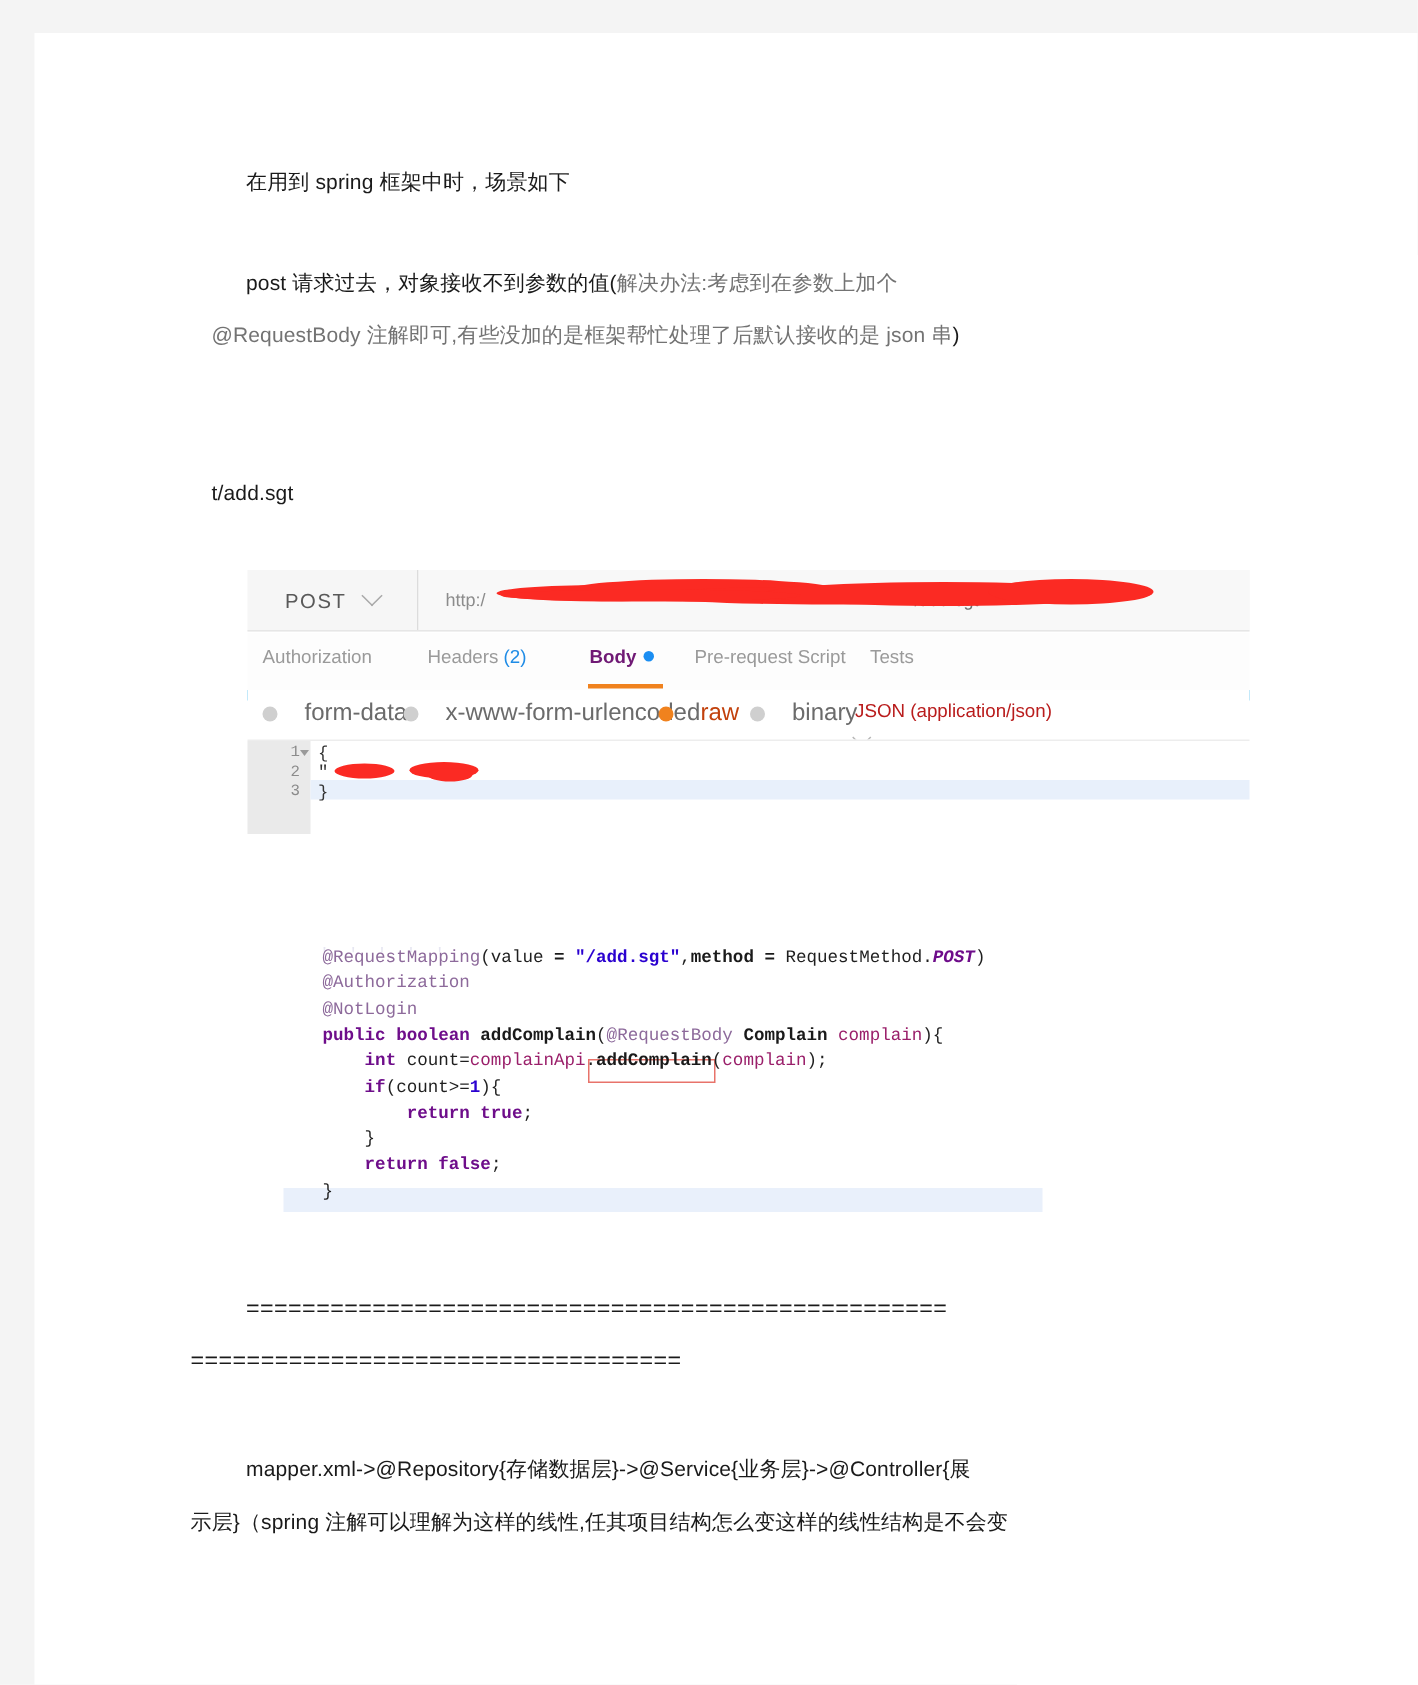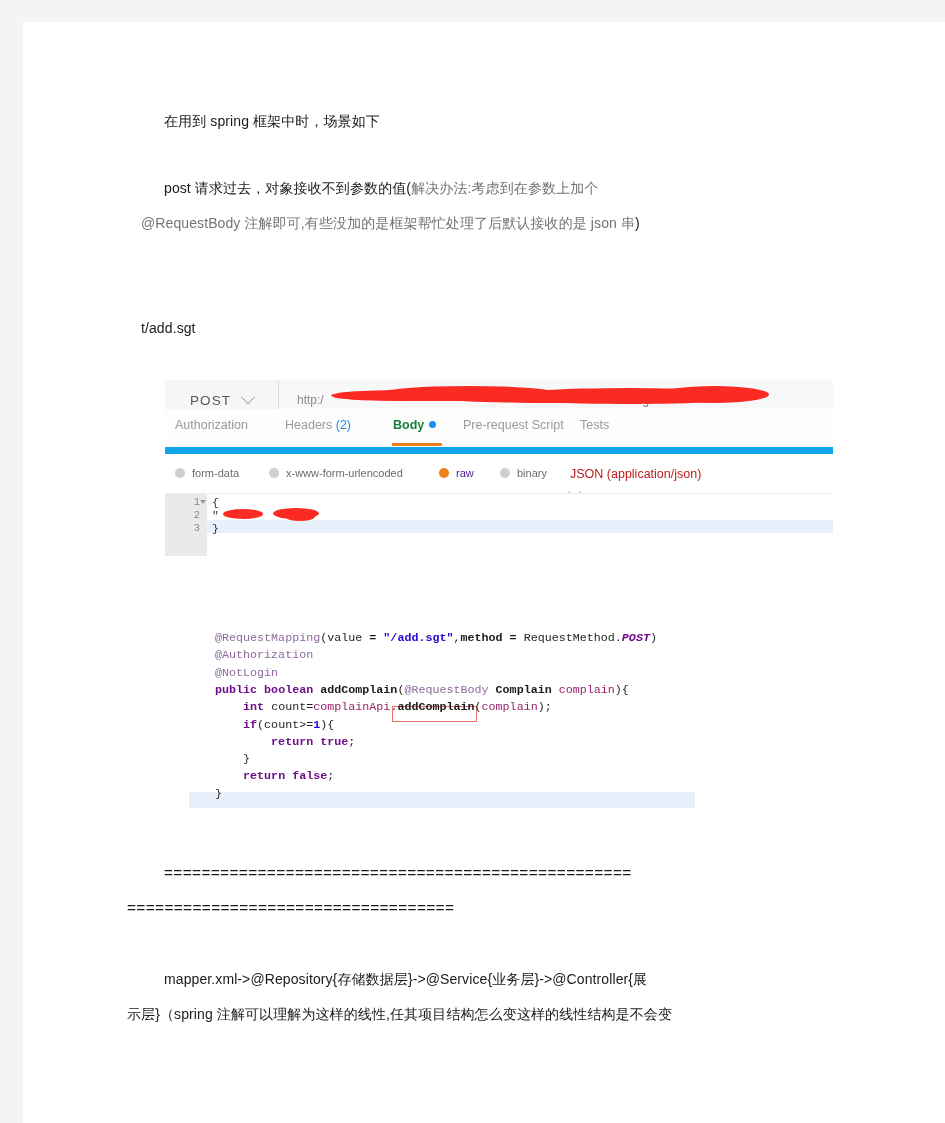--- a/index.html
+++ b/index.html
@@ -100,33 +100,33 @@
   #pm-url .tail { color: #6e6e6e; }
   .scribble {
     position: absolute;
     background: #fb2a23;
     border-radius: 50%;
   }
 
   
   #pm-tabs {
     position: absolute;
-    left: 0; top: 29px;
+    left: 0; top: 42px;
     width: 668px; height: 38px;
     background: #fdfdfd;
     border-bottom: 7px solid #0ea5e9;
   }
   .pm-tab {
     position: absolute;
     top: 9px;
     font-size: 12.5px;
     color: #9a9a9a;
     white-space: pre;
   }
-  .pm-tab.active { color: #15803d; font-weight: bold; }
+  .pm-tab.active { color: #701a75; font-weight: bold; }
   .pm-tab .cnt { color: #1f8ce6; }
   .bluedot {
     display: inline-block;
     width: 7px; height: 7px;
     border-radius: 50%;
     background: #1b8ef2;
     margin-left: 5px;
     vertical-align: 1px;
   }
   #tab-underline {
@@ -141,22 +141,22 @@
     position: absolute;
     left: 0; top: 80px;
     width: 668px; height: 32px;
     background: #ffffff;
   }
   .rb-item {
     position: absolute;
     top: 7px;
     display: flex;
     align-items: center;
-    gap: 7px;
-    font-size: 11px;
+    gap: 18px;
+    font-size: 16px;
     color: #6b6b6b;
     white-space: pre;
   }
   .rb {
     width: 10px; height: 10px;
     border-radius: 50%;
     background: #cfcfcf;
   }
   .rb.on { background: #f0821e; }
   #pm-jsonsel {
@@ -319,21 +319,21 @@
       <div class="rb-item" style="left:10px;">
         <span class="rb"></span>
         <span>form-data</span>
       </div>
       <div class="rb-item" style="left:104px;">
         <span class="rb"></span>
         <span>x-www-form-urlencoded</span>
       </div>
       <div class="rb-item" style="left:274px;">
         <span class="rb on"></span>
-        <span style="color:#4c1d95">raw</span>
+        <span style="color:#c2410c">raw</span>
       </div>
       <div class="rb-item" style="left:335px;">
         <span class="rb"></span>
         <span>binary</span>
       </div>
       <div id="pm-jsonsel">
         <span>JSON (application/json)</span>
         <span class="chev-o"></span>
       </div>
     </div>

